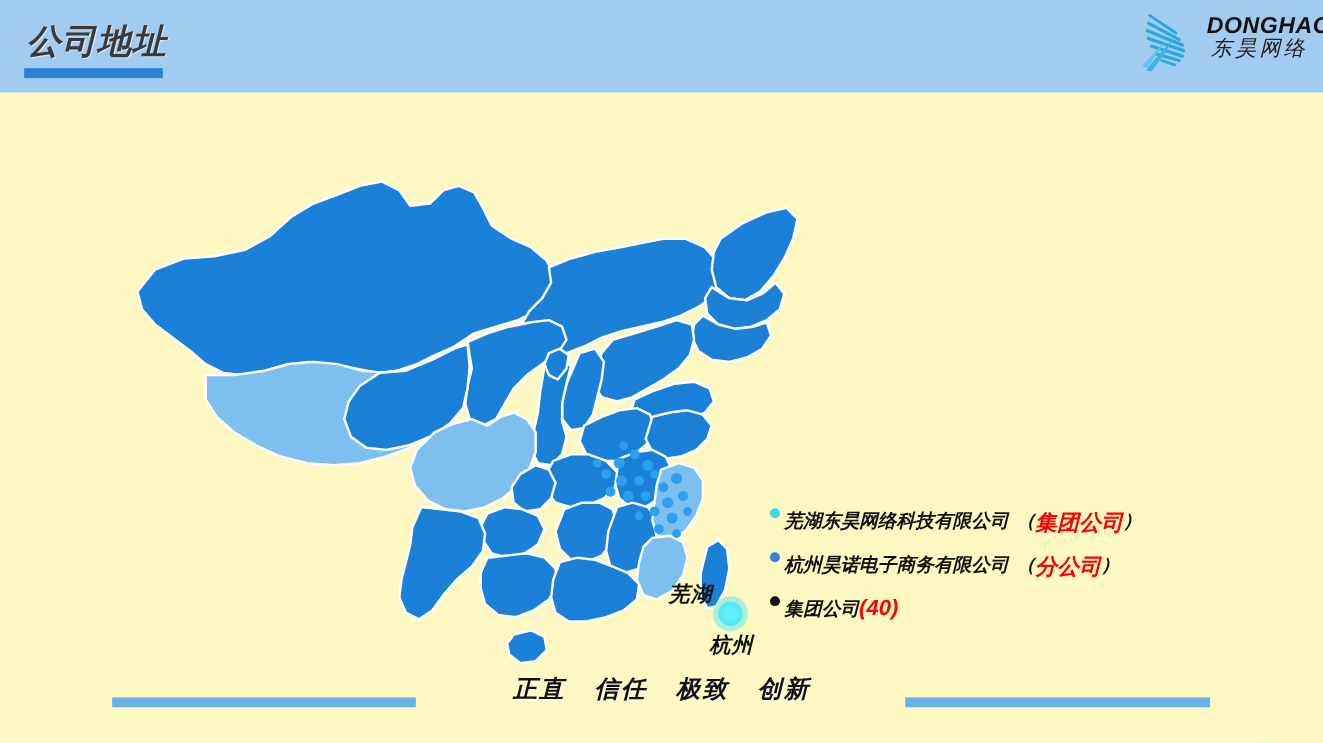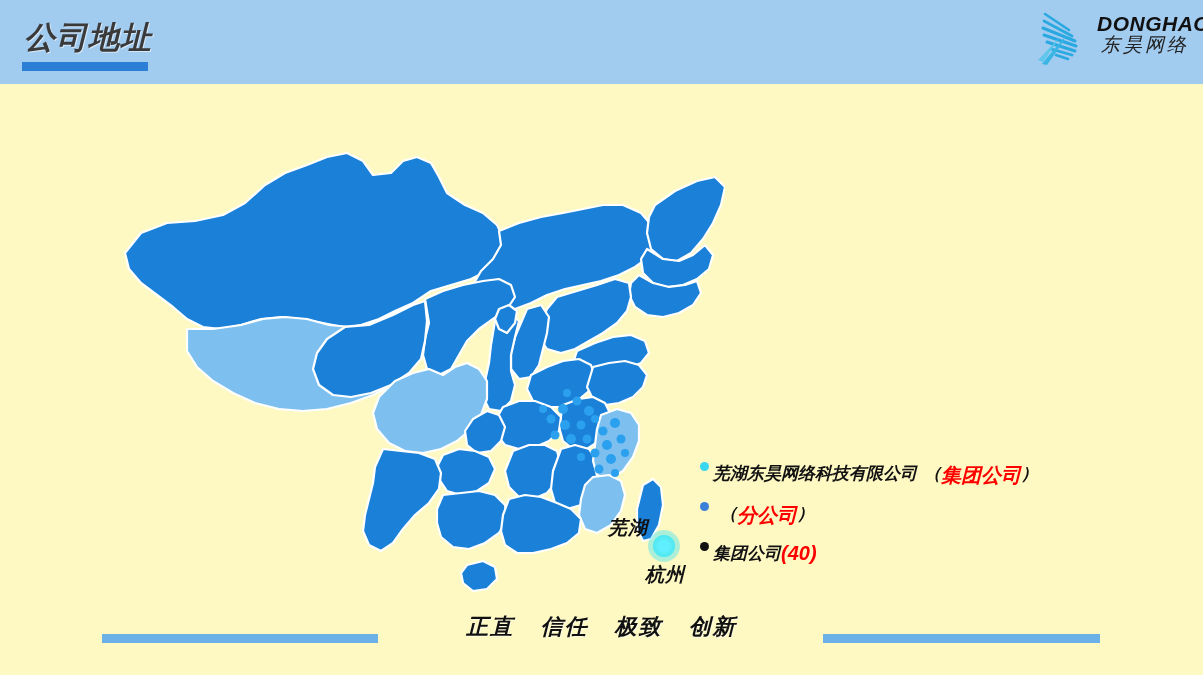--- a/index.html
+++ b/index.html
@@ -85,21 +85,21 @@
     font-size: 19px;
     color: #222;
     letter-spacing: 3px;
     line-height: 18px;
   }
 
   
   #map-wrap {
     position: absolute;
     left: 95px;
-    top: 113px;
+    top: 125px;
     width: 630px;
     height: 480px;
   }
   #map-svg { display: block; width: 630px; height: 480px; }
 
   .map-label {
     position: absolute;
     font-size: 19px;
     font-weight: bold;
     color: #111;
@@ -333,20 +333,21 @@
       <span class="legend-dot" style="background:#39d6f0"></span>
       <span class="legend-main">芜湖东昊网络科技有限公司</span>
       <span class="legend-gap"></span>
       <span class="legend-paren">（</span>
       <span class="legend-tag">集团公司</span>
       <span class="legend-paren">）</span>
     </div>
 
     <div class="legend-row">
       <span class="legend-dot" style="background:#3a7fd8"></span>
+      <span class="legend-main">杭州昊诺电子商务有限公司</span>
       <span class="legend-gap"></span>
       <span class="legend-paren">（</span>
       <span class="legend-tag">分公司</span>
       <span class="legend-paren">）</span>
     </div>
 
     <div class="legend-row">
       <span class="legend-dot" style="background:#111111"></span>
       <span class="legend-main">集团公司</span>
       <span class="legend-tag">(40)</span>

